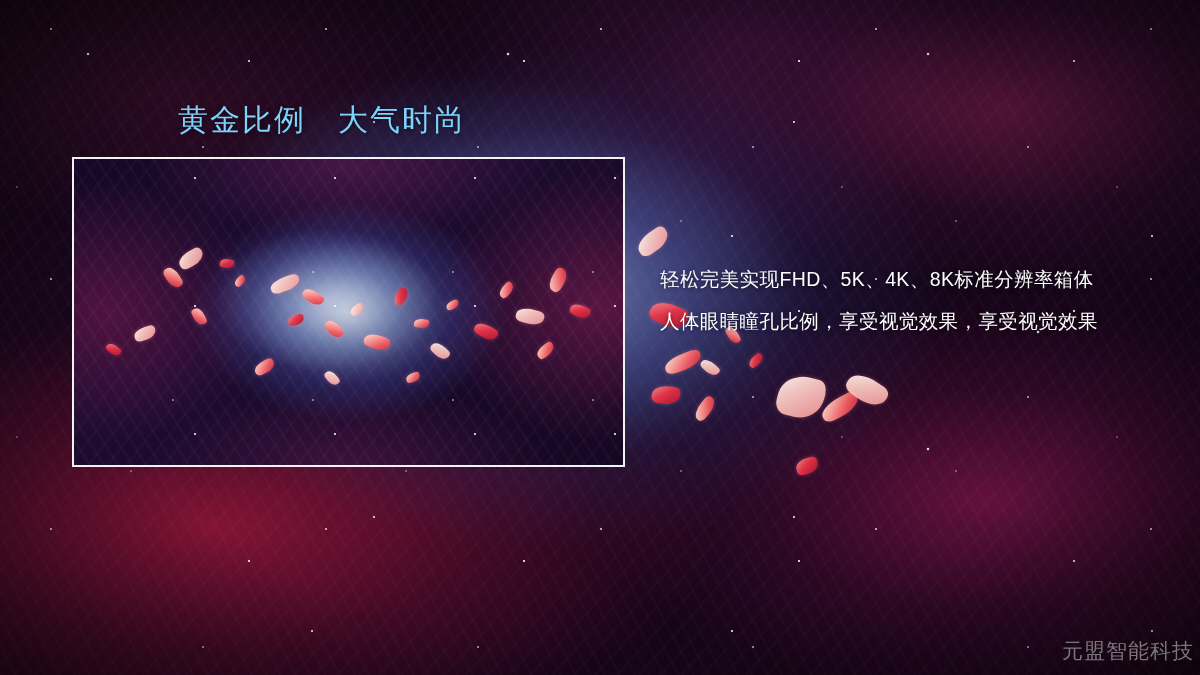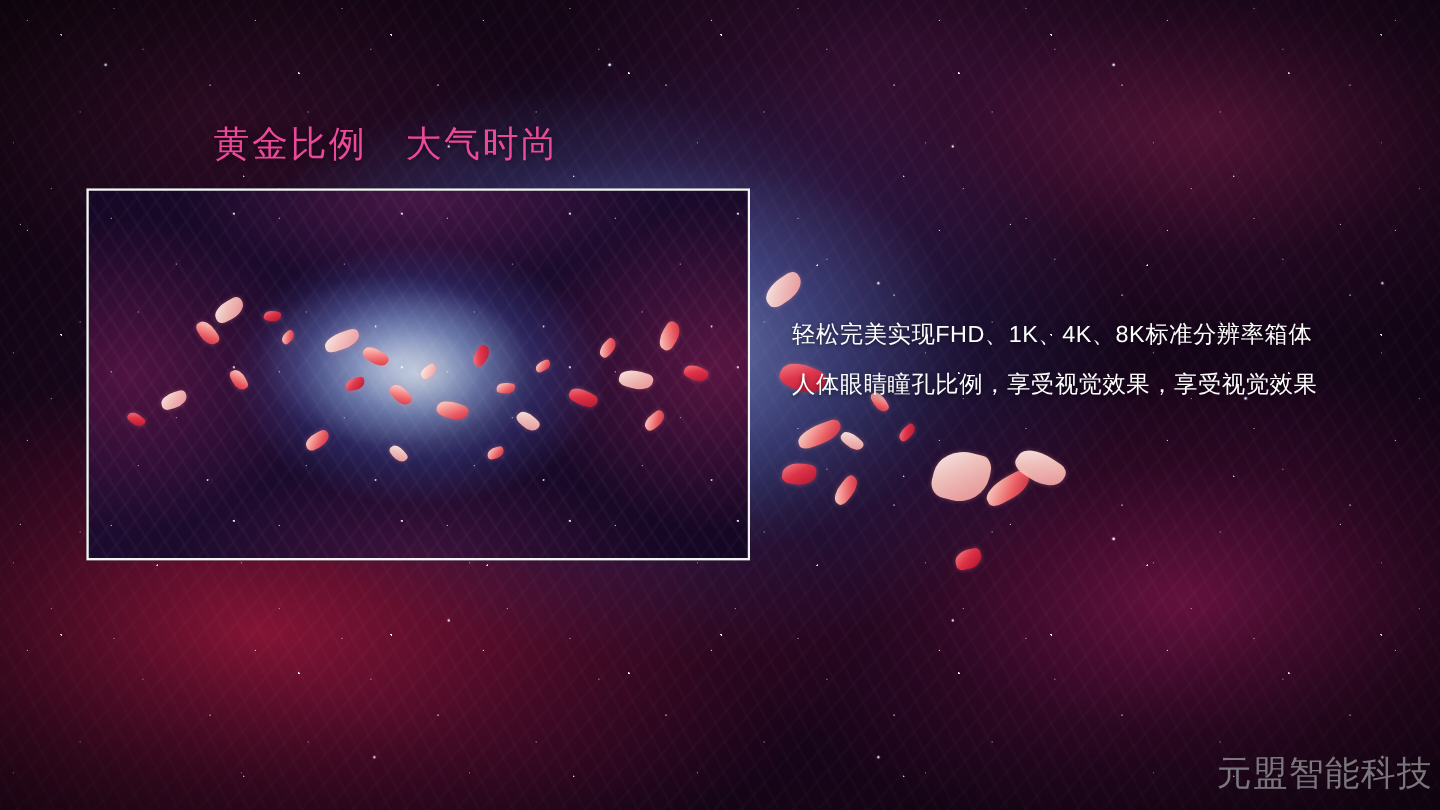--- a/index.html
+++ b/index.html
@@ -199,21 +199,21 @@
         rgba(178,18,46,0.95) 100%);
   }
 
   
   #slide-title {
     position: absolute;
     left: 178px;
     top: 100px;
     font-size: 30px;
     letter-spacing: 2px;
-    color: #ec4899;
+    color: #7dd3fc;
     white-space: pre;
     text-shadow: 0 1px 5px rgba(0,0,0,0.55);
   }
 
   #body-text {
     position: absolute;
     left: 660px;
     top: 258px;
     width: 500px;
   }
@@ -223,21 +223,21 @@
     color: #ffffff;
     letter-spacing: 0.4px;
     white-space: pre;
     text-shadow: 0 1px 4px rgba(0,0,0,0.6);
   }
 
   #watermark {
     position: absolute;
     right: 6px;
     bottom: 10px;
-    font-size: 29px;
+    font-size: 21px;
     letter-spacing: 1px;
     color: rgba(150,150,152,0.78);
     white-space: pre;
     margin-top: 12px;
   }
 </style>
 </head>
 <body>
 
 <div id="slide">
@@ -294,19 +294,19 @@
         <div class="petal pale" style="left: 250px; top: 214px; width: 16px; height: 10px; transform: rotate(52deg);"></div>
         <div class="petal" style="left: 332px; top: 214px; width: 14px; height: 9px; transform: rotate(-14deg);"></div>
         <div class="petal" style="left: 472px; top: 114px; width: 24px; height: 14px; transform: rotate(-58deg);"></div>
         <div class="petal deep" style="left: 496px; top: 146px; width: 20px; height: 12px; transform: rotate(26deg);"></div>
       </div>
   </div>
 
   <div id="slide-title">黄金比例　大气时尚</div>
 
   <div id="body-text">
-    <div class="body-line">轻松完美实现FHD、1K、4K、8K标准分辨率箱体</div>
+    <div class="body-line">轻松完美实现FHD、5K、4K、8K标准分辨率箱体</div>
     <div class="body-line">人体眼睛瞳孔比例，享受视觉效果，享受视觉效果</div>
   </div>
 
   <div id="watermark">元盟智能科技</div>
 
 </div>
 
 </body></html>

